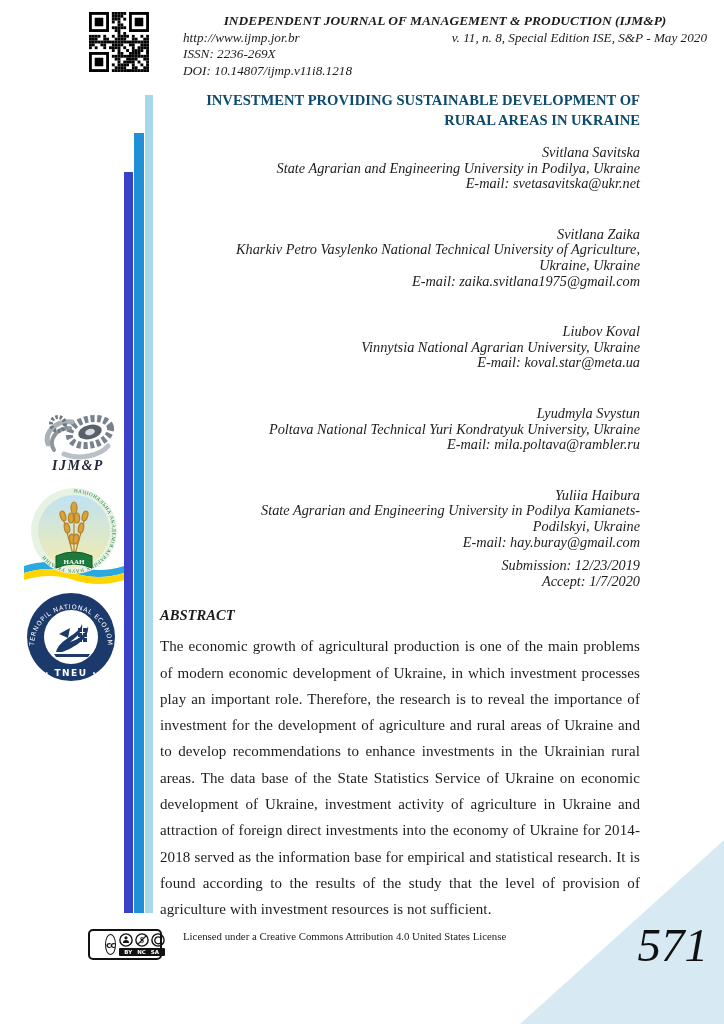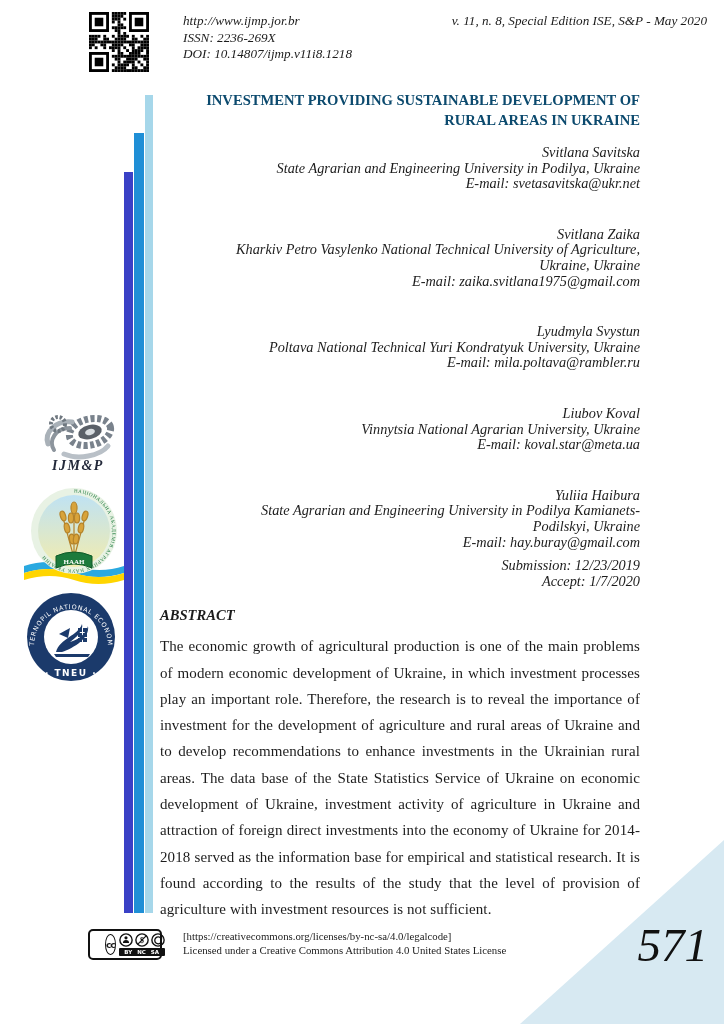--- a/index.html
+++ b/index.html
@@ -255,20 +255,21 @@
       <rect x="42" y="0" width="21" height="21" fill="#000"></rect>
       <rect x="45" y="3" width="15" height="15" fill="#fff"></rect>
       <rect x="48" y="6" width="9" height="9" fill="#000"></rect>
       <rect x="0" y="42" width="21" height="21" fill="#000"></rect>
       <rect x="3" y="45" width="15" height="15" fill="#fff"></rect>
       <rect x="6" y="48" width="9" height="9" fill="#000"></rect>
     </svg>
 </div>
 
 <div class="header-text">
+  <div class="journal-title">INDEPENDENT JOURNAL OF MANAGEMENT &amp; PRODUCTION (IJM&amp;P)</div>
   <div class="header-row2">
     <span>http://www.ijmp.jor.br</span>
     <span>v. 11, n. 8, Special Edition ISE, S&amp;P - May 2020</span>
   </div>
   <div>ISSN: 2236-269X</div>
   <div>DOI: 10.14807/ijmp.v11i8.1218</div>
 </div>
 
 <div class="vbar bar-light" style="background: rgb(166, 215, 234);"></div>
 <div class="vbar bar-medium" style="background: rgb(31, 143, 214);"></div>
@@ -365,28 +366,28 @@
         <div class="author-affil">State Agrarian and Engineering University in Podilya, Ukraine</div>
         <div class="author-email">E-mail: svetasavitska@ukr.net</div>
       </div>
       <div class="author-block">
         <div class="author-name">Svitlana Zaika</div>
         <div class="author-affil">Kharkiv Petro Vasylenko National Technical University of Agriculture,</div>
         <div class="author-affil">Ukraine, Ukraine</div>
         <div class="author-email">E-mail: zaika.svitlana1975@gmail.com</div>
       </div>
       <div class="author-block">
+        <div class="author-name">Liubov Koval</div>
+        <div class="author-affil">Vinnytsia National Agrarian University, Ukraine</div>
+        <div class="author-email">E-mail: koval.star@meta.ua</div>
+      </div>
+      <div class="author-block">
         <div class="author-name">Lyudmyla Svystun</div>
         <div class="author-affil">Poltava National Technical Yuri Kondratyuk University, Ukraine</div>
         <div class="author-email">E-mail: mila.poltava@rambler.ru</div>
-      </div>
-      <div class="author-block">
-        <div class="author-name">Liubov Koval</div>
-        <div class="author-affil">Vinnytsia National Agrarian University, Ukraine</div>
-        <div class="author-email">E-mail: koval.star@meta.ua</div>
       </div>
       <div class="author-block">
         <div class="author-name">Yuliia Haibura</div>
         <div class="author-affil">State Agrarian and Engineering University in Podilya Kamianets-</div>
         <div class="author-affil">Podilskyi, Ukraine</div>
         <div class="author-email">E-mail: hay.buray@gmail.com</div>
       </div>
     </div>
 
   <div class="dates">
@@ -423,15 +424,14 @@
     </div>
     <div class="cc-labels">
       <span>BY</span>
       <span>NC</span>
       <span>SA</span>
     </div>
   </div>
 </div>
 
 <div class="license">
-  <div>[https://creativecommons.org/licenses/by-nc-sa/4.0/legalcode]</div>
   <div>Licensed under a Creative Commons Attribution 4.0 United States License</div>
 </div>
 
 </body></html>

